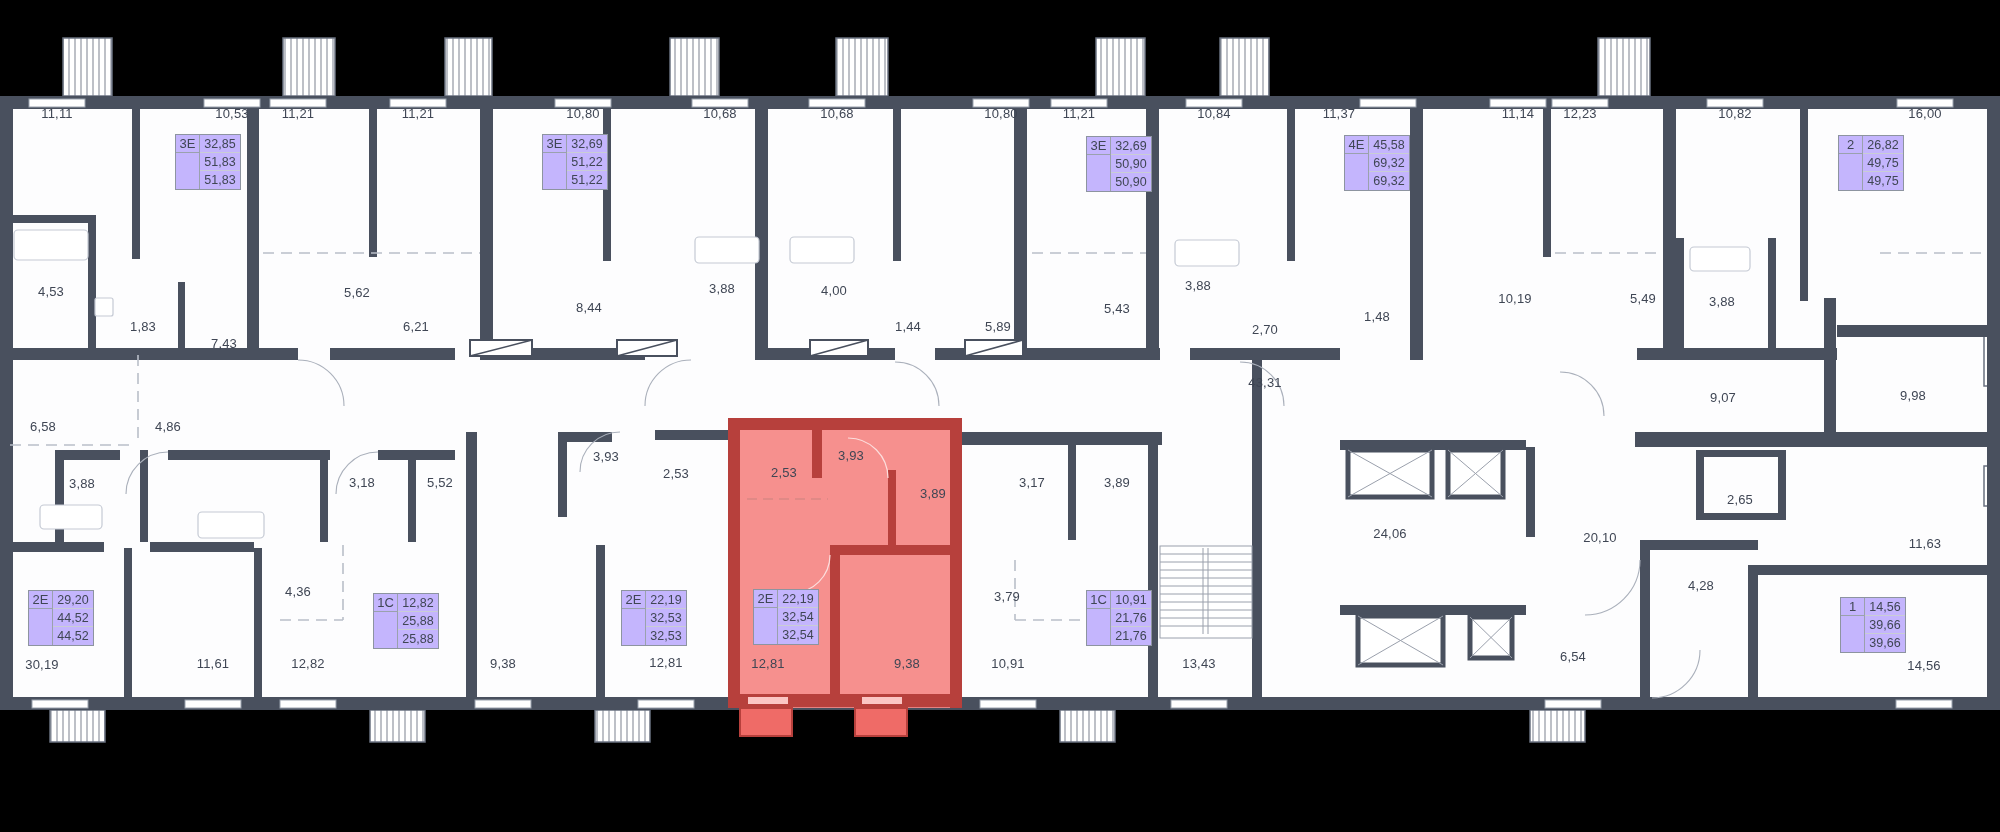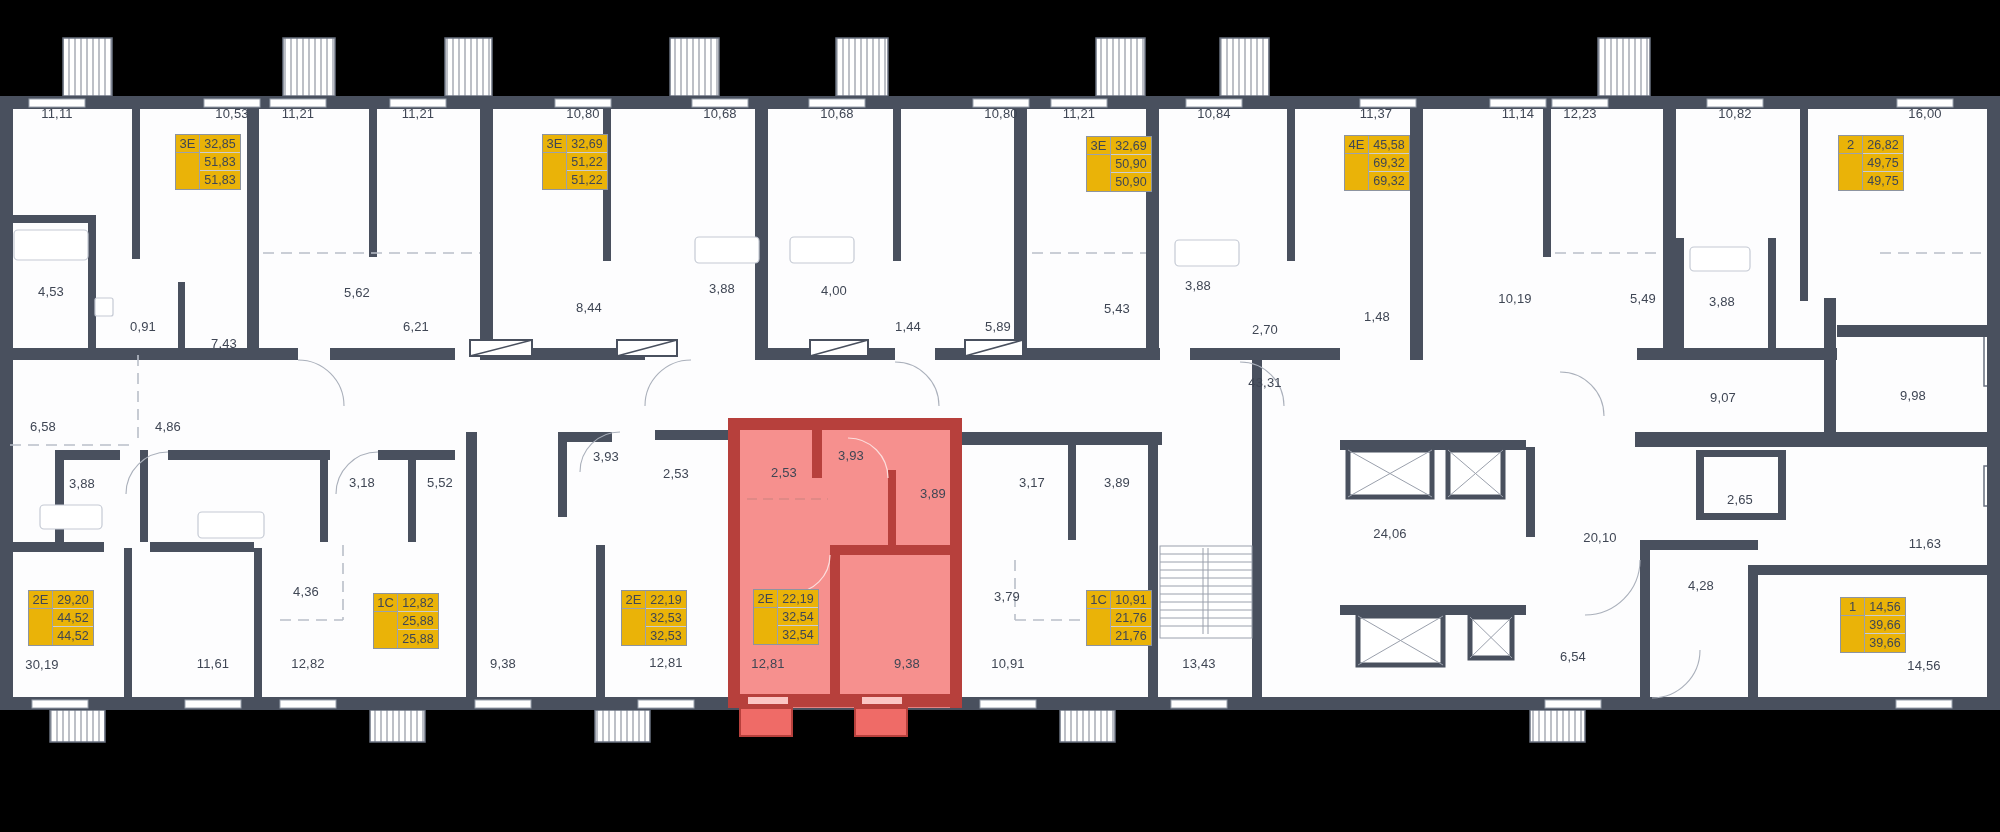--- a/index.html
+++ b/index.html
@@ -3,21 +3,21 @@
 <meta charset="utf-8">
 <style>
   html,body{margin:0;padding:0;}
   body{width:2000px;height:832px;background:#000;position:relative;overflow:hidden;
        font-family:"Liberation Sans",sans-serif;}
   #stage{position:absolute;left:0;top:0;width:2000px;height:832px;}
   svg{position:absolute;left:0;top:0;}
   .rl{position:absolute;transform:translate(-50%,-50%);font-size:13px;color:#3f4654;
       letter-spacing:.2px;white-space:nowrap;}
   .apt{position:absolute;display:grid;grid-template-columns:24px 40px;
-       grid-template-rows:18px 18px 18px;background:#eab308;border:1px solid #8d94a0;
+       grid-template-rows:18px 18px 18px;background:#c4b5fd;border:1px solid #8d94a0;
        box-sizing:border-box;z-index:5;}
   .apt .t{grid-row:1;grid-column:1;border-right:1px solid #9aa1ad;border-bottom:1px solid #9aa1ad;
        display:flex;align-items:center;justify-content:center;font-size:13px;color:#3f4654;}
   .apt .blank{grid-row:2 / span 2;grid-column:1;border-right:1px solid #9aa1ad;}
   .apt .v{grid-column:2;display:flex;align-items:center;justify-content:center;
        font-size:12.5px;color:#3f4654;border-bottom:1px solid #c9cdd5;}
   .apt .v:last-child{border-bottom:none;}
   .w{fill:#49505e;}
   .win{fill:#fff;stroke:#9aa1ad;stroke-width:1;}
   .fx{fill:#fff;stroke:#c5cad4;stroke-width:1.2;}
@@ -271,27 +271,27 @@
   <div class="rl" style="left:57px;top:113px">11,11</div>
   <div class="rl" style="left:232px;top:113px">10,53</div>
   <div class="rl" style="left:298px;top:113px">11,21</div>
   <div class="rl" style="left:418px;top:113px">11,21</div>
   <div class="rl" style="left:583px;top:113px">10,80</div>
   <div class="rl" style="left:720px;top:113px">10,68</div>
   <div class="rl" style="left:837px;top:113px">10,68</div>
   <div class="rl" style="left:1001px;top:113px">10,80</div>
   <div class="rl" style="left:1079px;top:113px">11,21</div>
   <div class="rl" style="left:1214px;top:113px">10,84</div>
-  <div class="rl" style="left:1376px;top:113px">11,37</div>
+  <div class="rl" style="left:1339px;top:113px">11,37</div>
   <div class="rl" style="left:1518px;top:113px">11,14</div>
   <div class="rl" style="left:1580px;top:113px">12,23</div>
   <div class="rl" style="left:1735px;top:113px">10,82</div>
   <div class="rl" style="left:1925px;top:113px">16,00</div>
   <div class="rl" style="left:51px;top:291px">4,53</div>
-  <div class="rl" style="left:143px;top:326px">0,91</div>
+  <div class="rl" style="left:143px;top:326px">1,83</div>
   <div class="rl" style="left:224px;top:343px">7,43</div>
   <div class="rl" style="left:357px;top:292px">5,62</div>
   <div class="rl" style="left:416px;top:326px">6,21</div>
   <div class="rl" style="left:589px;top:307px">8,44</div>
   <div class="rl" style="left:722px;top:288px">3,88</div>
   <div class="rl" style="left:834px;top:290px">4,00</div>
   <div class="rl" style="left:908px;top:326px">1,44</div>
   <div class="rl" style="left:998px;top:326px">5,89</div>
   <div class="rl" style="left:1117px;top:308px">5,43</div>
   <div class="rl" style="left:1198px;top:285px">3,88</div>
@@ -313,21 +313,21 @@
   <div class="rl" style="left:784px;top:472px">2,53</div>
   <div class="rl" style="left:851px;top:455px">3,93</div>
   <div class="rl" style="left:933px;top:493px">3,89</div>
   <div class="rl" style="left:1032px;top:482px">3,17</div>
   <div class="rl" style="left:1117px;top:482px">3,89</div>
   <div class="rl" style="left:1390px;top:533px">24,06</div>
   <div class="rl" style="left:1600px;top:537px">20,10</div>
   <div class="rl" style="left:1740px;top:499px">2,65</div>
   <div class="rl" style="left:1925px;top:543px">11,63</div>
   <div class="rl" style="left:1701px;top:585px">4,28</div>
-  <div class="rl" style="left:306px;top:591px">4,36</div>
+  <div class="rl" style="left:298px;top:591px">4,36</div>
   <div class="rl" style="left:1007px;top:596px">3,79</div>
   <div class="rl" style="left:42px;top:664px">30,19</div>
   <div class="rl" style="left:213px;top:663px">11,61</div>
   <div class="rl" style="left:308px;top:663px">12,82</div>
   <div class="rl" style="left:503px;top:663px">9,38</div>
   <div class="rl" style="left:666px;top:662px">12,81</div>
   <div class="rl" style="left:768px;top:663px">12,81</div>
   <div class="rl" style="left:907px;top:663px">9,38</div>
   <div class="rl" style="left:1008px;top:663px">10,91</div>
   <div class="rl" style="left:1199px;top:663px">13,43</div>

